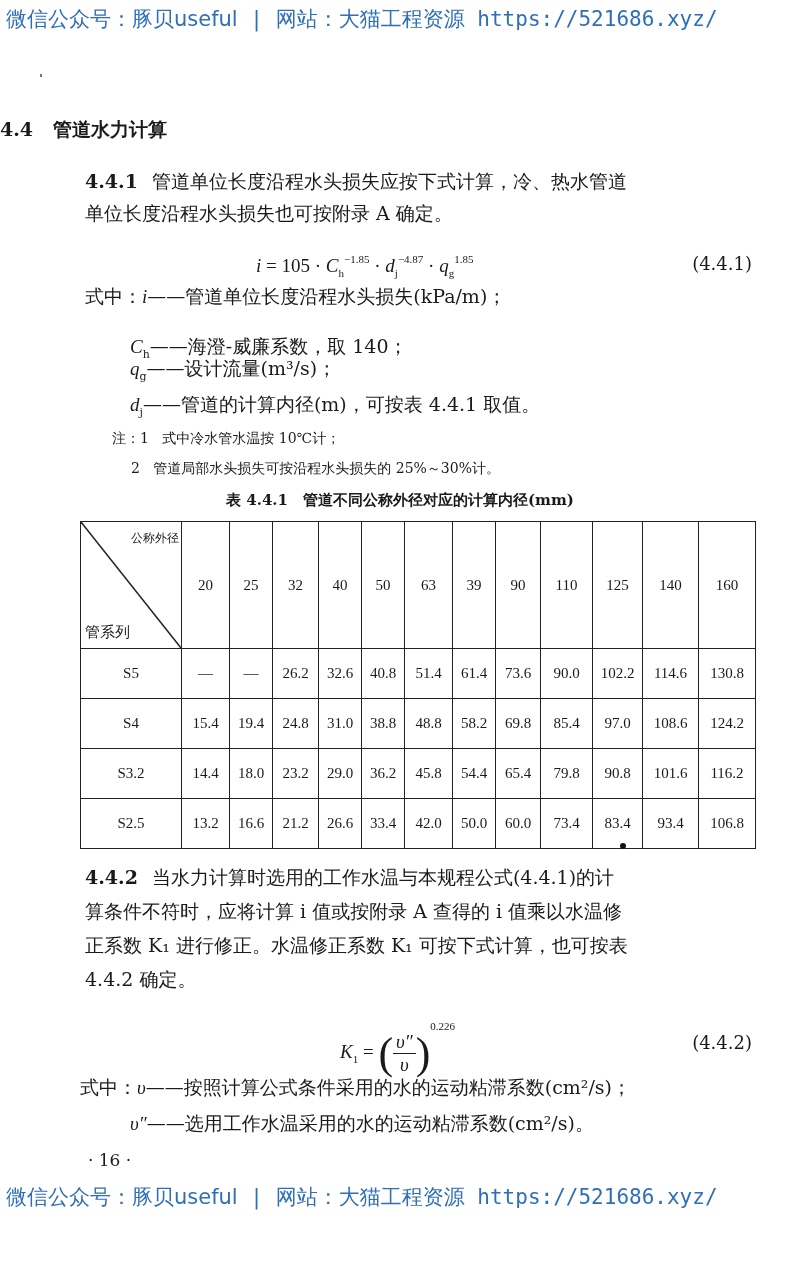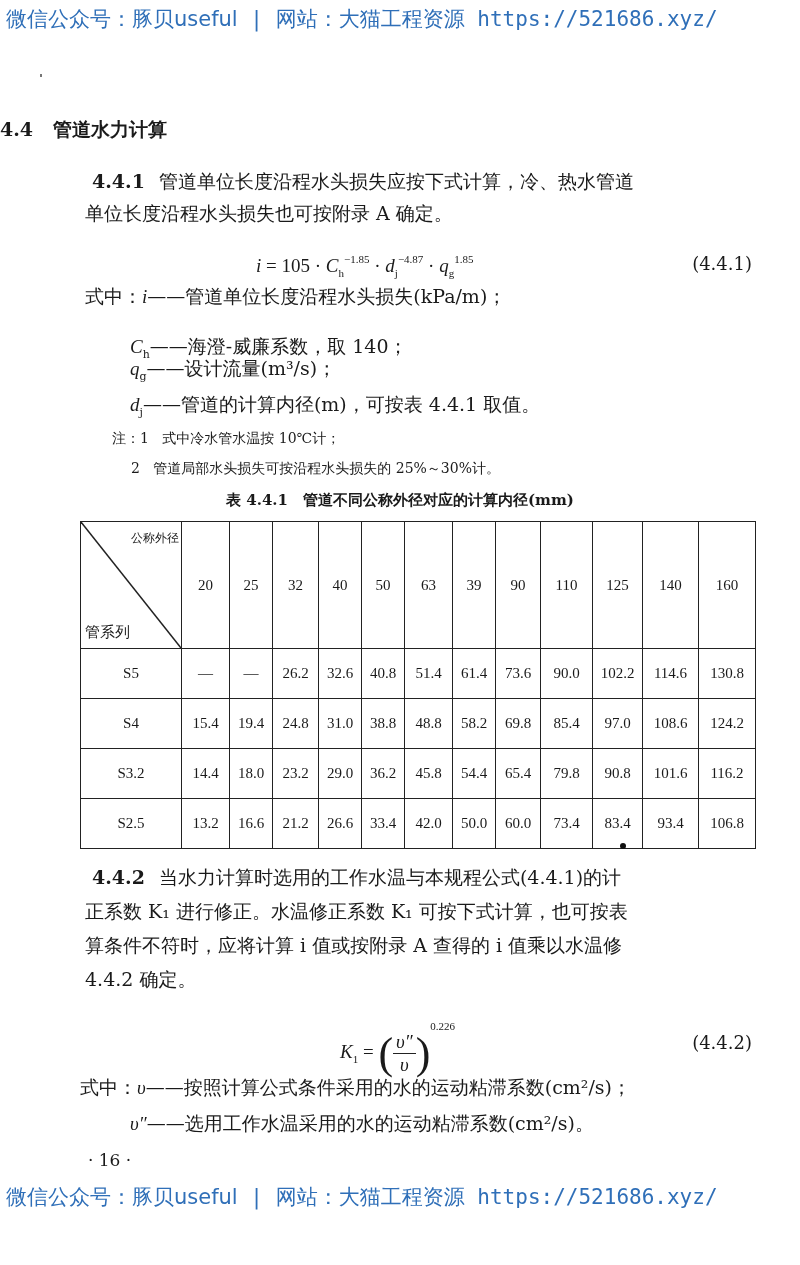--- a/index.html
+++ b/index.html
@@ -9,21 +9,21 @@
                color:#2f6fb8; font-size:21px; letter-spacing:0px; white-space:nowrap; }
   .wm-top { top:5px; }
   .wm-bottom { top:1183px; }
   .wm-cn { font-family:"DejaVu Sans","Liberation Sans",sans-serif; }
   .stray { position:absolute; left:40px; top:74px; width:2px; height:3px; background:#777; }
 
   .sec-title { position:absolute; top:117px; left:0; width:800px; font-size:19px; font-weight:bold; }
   .sec-title .num { margin-right:20px; }
 
   .para { position:absolute; left:85px; width:672px; font-size:19px; line-height:32px; }
-  .bold-num { font-weight:bold; margin-right:14px;margin-left:7px; }
+  .bold-num { font-weight:bold; margin-right:14px; }
   .formula { position:absolute; font-size:19px; font-family:Liberation Serif, serif;margin-top:10px; }
   .formula i { font-style:italic; }
   .sup { font-size:11px; vertical-align:9px; }
   .sub { font-size:11px; vertical-align:-5px; }
   .eqno { position:absolute; right:48px; font-size:18px; }
 
   .def { position:absolute; font-size:19px; line-height:30px; white-space:nowrap; }
   .def i { font-family:"Liberation Serif",serif; }
   .note { position:absolute; font-size:14px; white-space:nowrap; }
 
@@ -172,22 +172,22 @@
     <td>83.4</td>
     <td>93.4</td>
     <td>106.8</td>
   </tr>
 </tbody>
   </table>
 <div class="dot" style="left:620px; top:843px;"></div>
 
 <div class="para" style="top:860px; line-height:34px;">
   <div><span class="bold-num">4.4.2</span><span>当水力计算时选用的工作水温与本规程公式(4.4.1)的计</span></div>
+  <div>算条件不符时，应将计算 i 值或按附录 A 查得的 i 值乘以水温修</div>
   <div>正系数 K₁ 进行修正。水温修正系数 K₁ 可按下式计算，也可按表</div>
-  <div>算条件不符时，应将计算 i 值或按附录 A 查得的 i 值乘以水温修</div>
   <div>4.4.2 确定。</div>
 </div>
 
 <div class="formula" style="top:1010px; left:340px;">
   <i>K</i><span class="sub">1</span><span> = </span><span class="paren">(</span><span class="frac"><i class="n">υ″</i><i class="d">υ</i></span><span class="paren">)</span><span class="sup" style="vertical-align:28px;">0.226</span>
 </div>
 <div class="eqno" style="top:1032px;">(4.4.2)</div>
 
 <div class="def" style="top:1072px; left:80px;">
   <span>式中：</span><i>υ</i><span>——</span><span>按照计算公式条件采用的水的运动粘滞系数(cm²/s)；</span>

